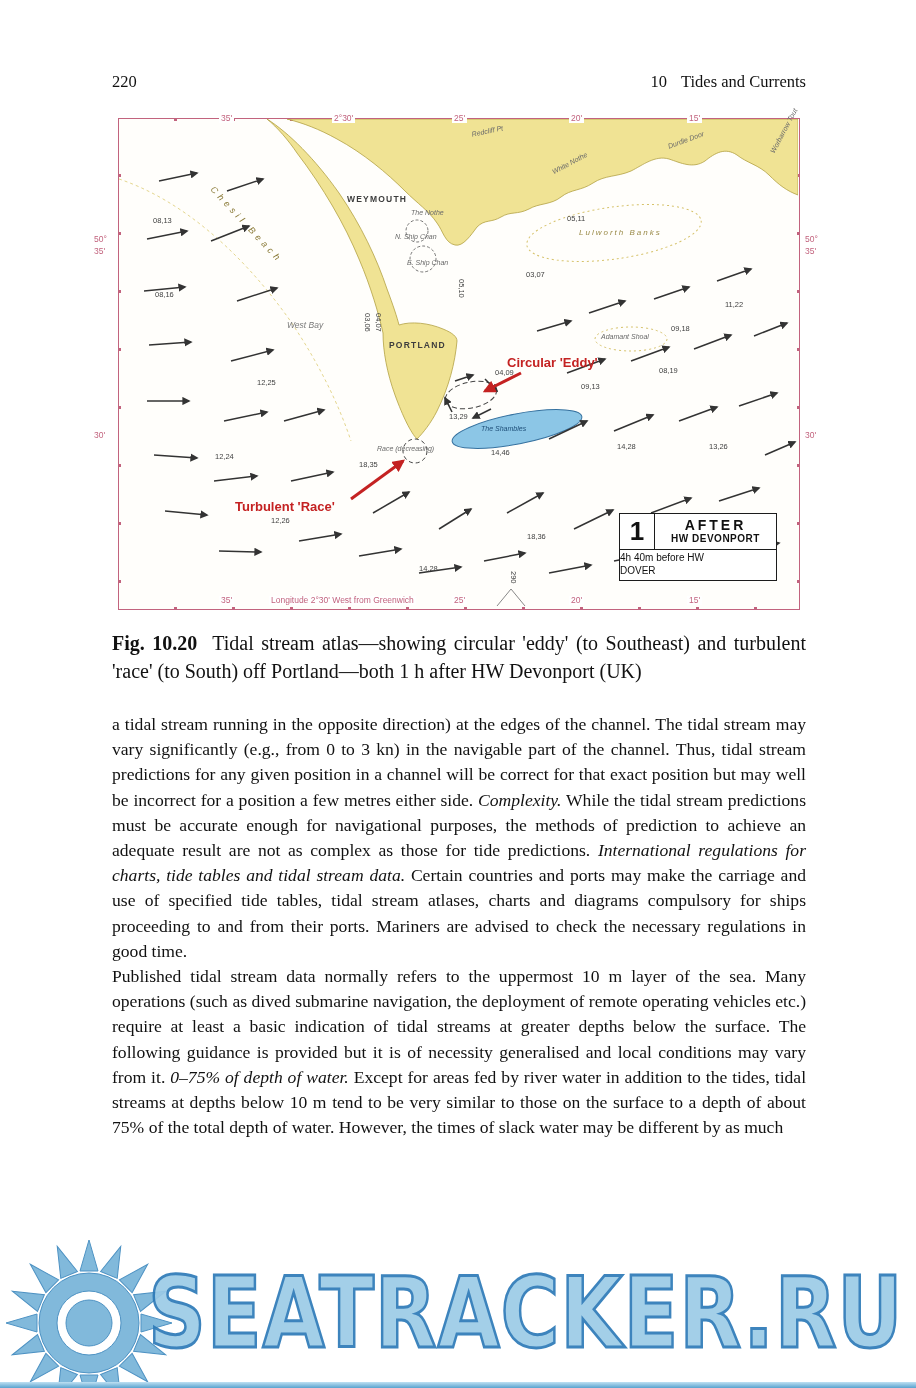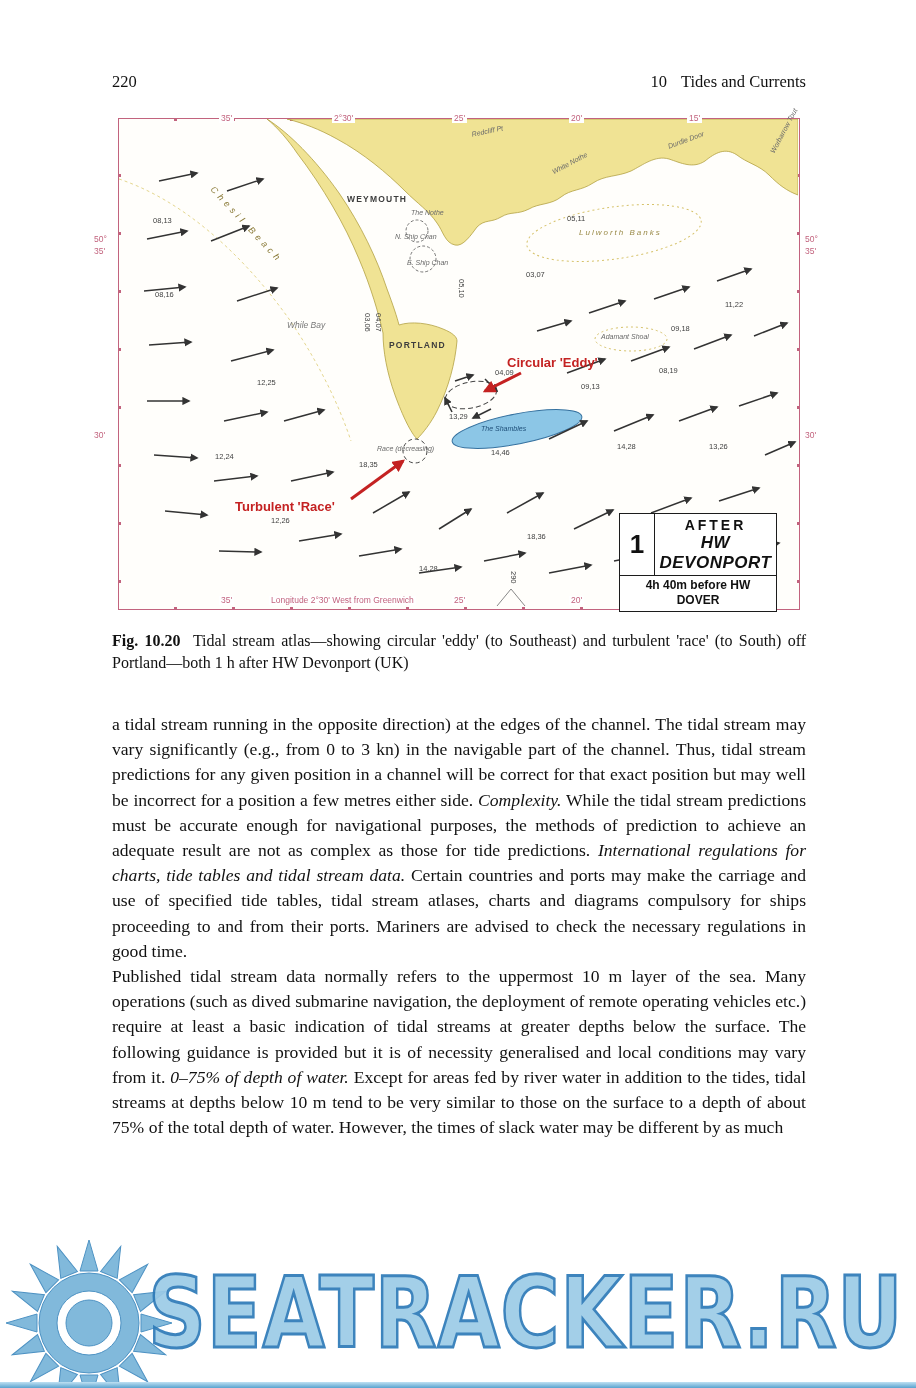--- a/index.html
+++ b/index.html
@@ -33,24 +33,24 @@
   .red-label{position:absolute;font-family:"Liberation Sans",sans-serif;font-weight:bold;
              font-size:13px;color:#c42222;white-space:nowrap;}
   .legend{position:absolute;left:500px;top:394px;width:158px;background:#fff;
           border:1.6px solid #1c1c1c;font-family:"Liberation Sans",sans-serif;color:#111;
           box-sizing:border-box;}
   .leg-top{display:flex;align-items:stretch;}
   .leg-num{width:34px;border-right:1.4px solid #1c1c1c;font-size:26px;font-weight:bold;
            display:flex;align-items:center;justify-content:center;padding:2px 0;}
   .leg-right{flex:1;text-align:center;padding:3px 0 2px;}
   .leg-after{font-size:14px;font-weight:bold;letter-spacing:3px;}
-  .leg-port{font-size:17px;font-weight:bold;letter-spacing:.5px;font-style:italic;}
-  .leg-bottom{border-top:1.3px solid #1c1c1c;text-align:center;font-size:12px;padding:2px 0 3px;line-height:1.25;font-weight:bold;}
-  
-  figcaption{margin:20px 0 0 0;font-size:16px;line-height:1.38;text-align:justify;}
+  .leg-port{font-size:10px;font-weight:bold;letter-spacing:.5px;}
+  .leg-bottom{border-top:1.3px solid #1c1c1c;font-size:10px;padding:2px 0 3px;line-height:1.25;}
+  
+  figcaption{margin:20px 0 0 0;font-size:20px;line-height:1.38;text-align:justify;}
   .figlabel{font-weight:bold;}
   
   .bodytext{position:absolute;left:112px;top:712px;width:694px;}
   .bodytext p{margin:0;font-size:17.6px;line-height:25.2px;text-align:justify;}
   .bodytext h2{margin:17px 0 13px 0;font-size:18px;}
   
   .wm{position:absolute;left:0;top:1238px;width:916px;height:150px;pointer-events:none;}
   .wm-text{position:absolute;left:148px;top:18px;font-family:"DejaVu Sans",sans-serif;
            font-weight:bold;font-size:98px;letter-spacing:1px;color:#9ccbe7;
            -webkit-text-stroke:3px #2d7ab8;transform:scaleX(.82);transform-origin:left center;
@@ -161,21 +161,21 @@
           <line x1="232" y1="380" x2="284" y2="342" marker-end="url(#rh)"></line>
         </g>
       </svg>
 
       <div id="map-labels">
           <span class="ml town" style="left: 228px; top: 76px; text-align: center;">WEYMOUTH</span>
           <span class="ml feat" style="left: 292px; top: 90px;">The Nothe</span>
           <span class="ml feat" style="left: 276px; top: 114px;">N. Ship Chan</span>
           <span class="ml feat" style="left: 288px; top: 140px;">E. Ship Chan</span>
           <span class="ml beach" style="left: 96px; top: 66px; transform: rotate(47deg);">Chesil Beach</span>
-          <span class="ml bay" style="left: 168px; top: 202px;">While Bay</span>
+          <span class="ml bay" style="left: 168px; top: 202px;">West Bay</span>
           <span class="ml town" style="left: 270px; top: 222px;">PORTLAND</span>
           <span class="ml feat" style="left: 482px; top: 214px;">Adamant Shoal</span>
           <span class="ml bank" style="left: 460px; top: 110px;">Lulworth Banks</span>
           <span class="ml feat" style="left: 432px; top: 50px; transform: rotate(-28deg);">White Nothe</span>
           <span class="ml feat" style="left: 548px; top: 24px; transform: rotate(-20deg);">Durdle Door</span>
           <span class="ml feat" style="left: 650px; top: 32px; transform: rotate(-62deg);">Worbarrow Tout</span>
           <span class="ml feat" style="left: 352px; top: 12px; transform: rotate(-12deg);">Redcliff Pt</span>
           <span class="ml shoal" style="left: 362px; top: 306px;">The Shambles</span>
           <span class="ml feat" style="left: 258px; top: 326px;">Race (decreasing)</span>
           <span class="ml rate" style="left: 34px; top: 98px;">08,13</span>

